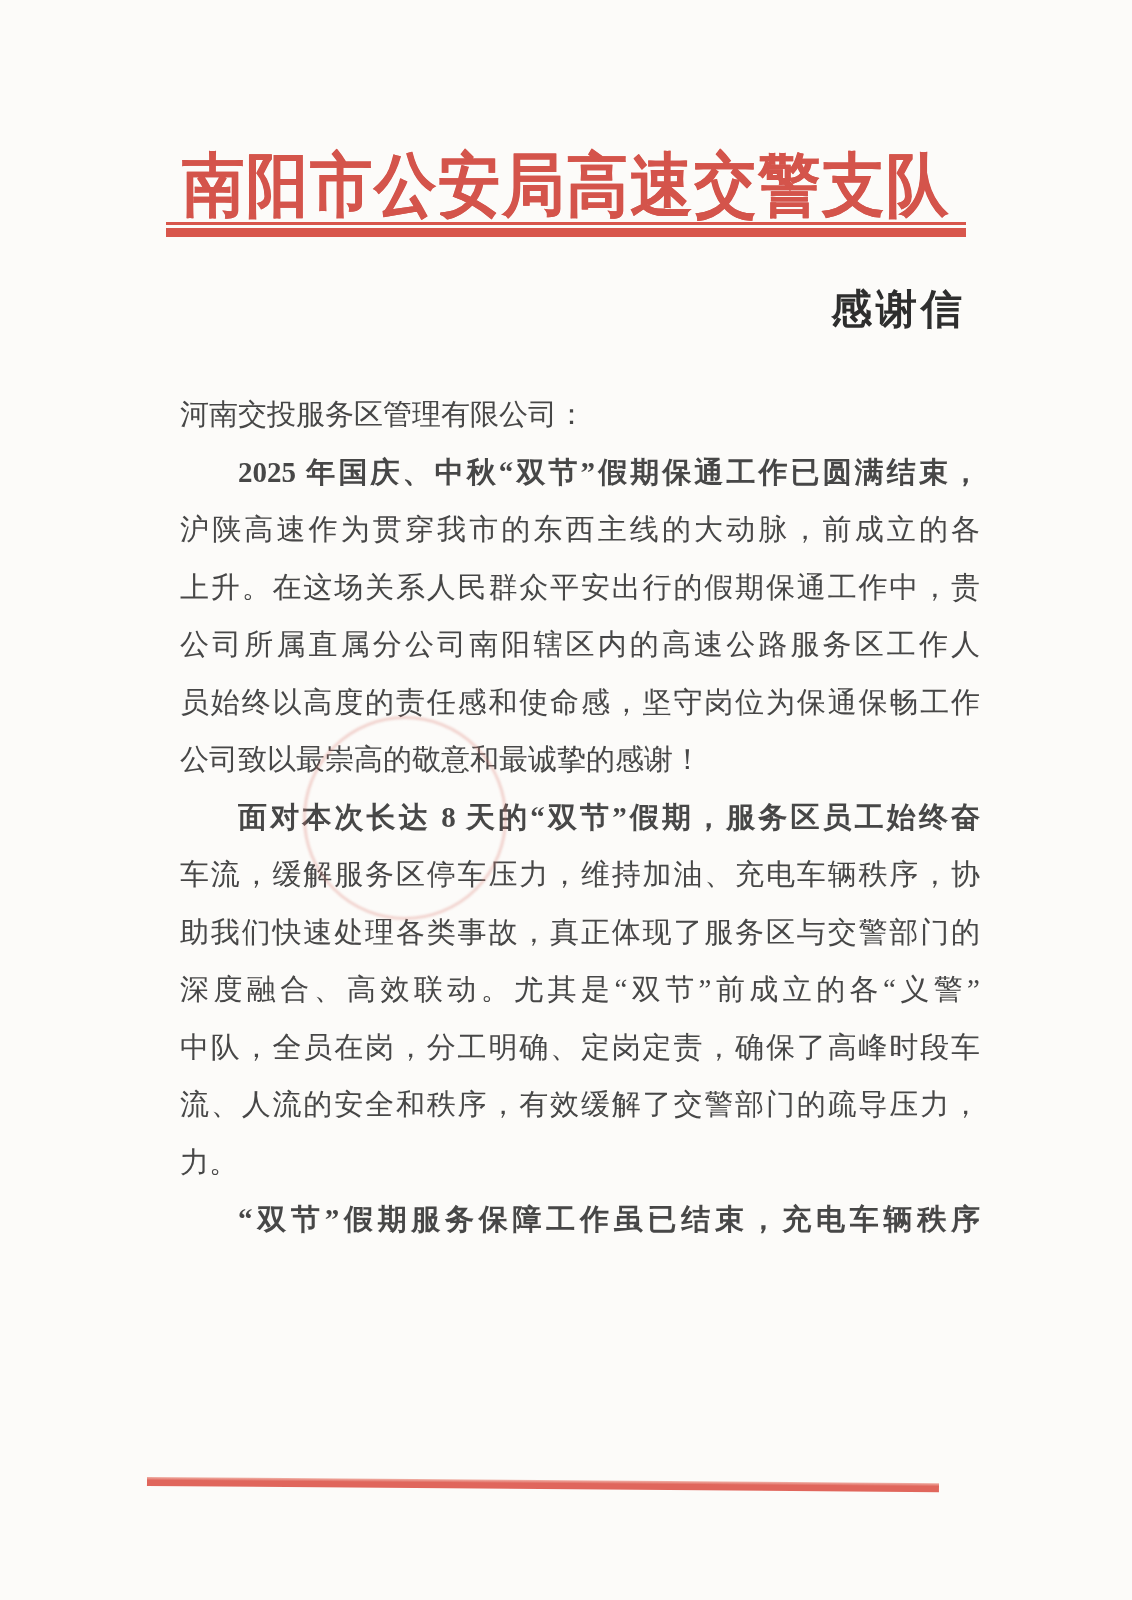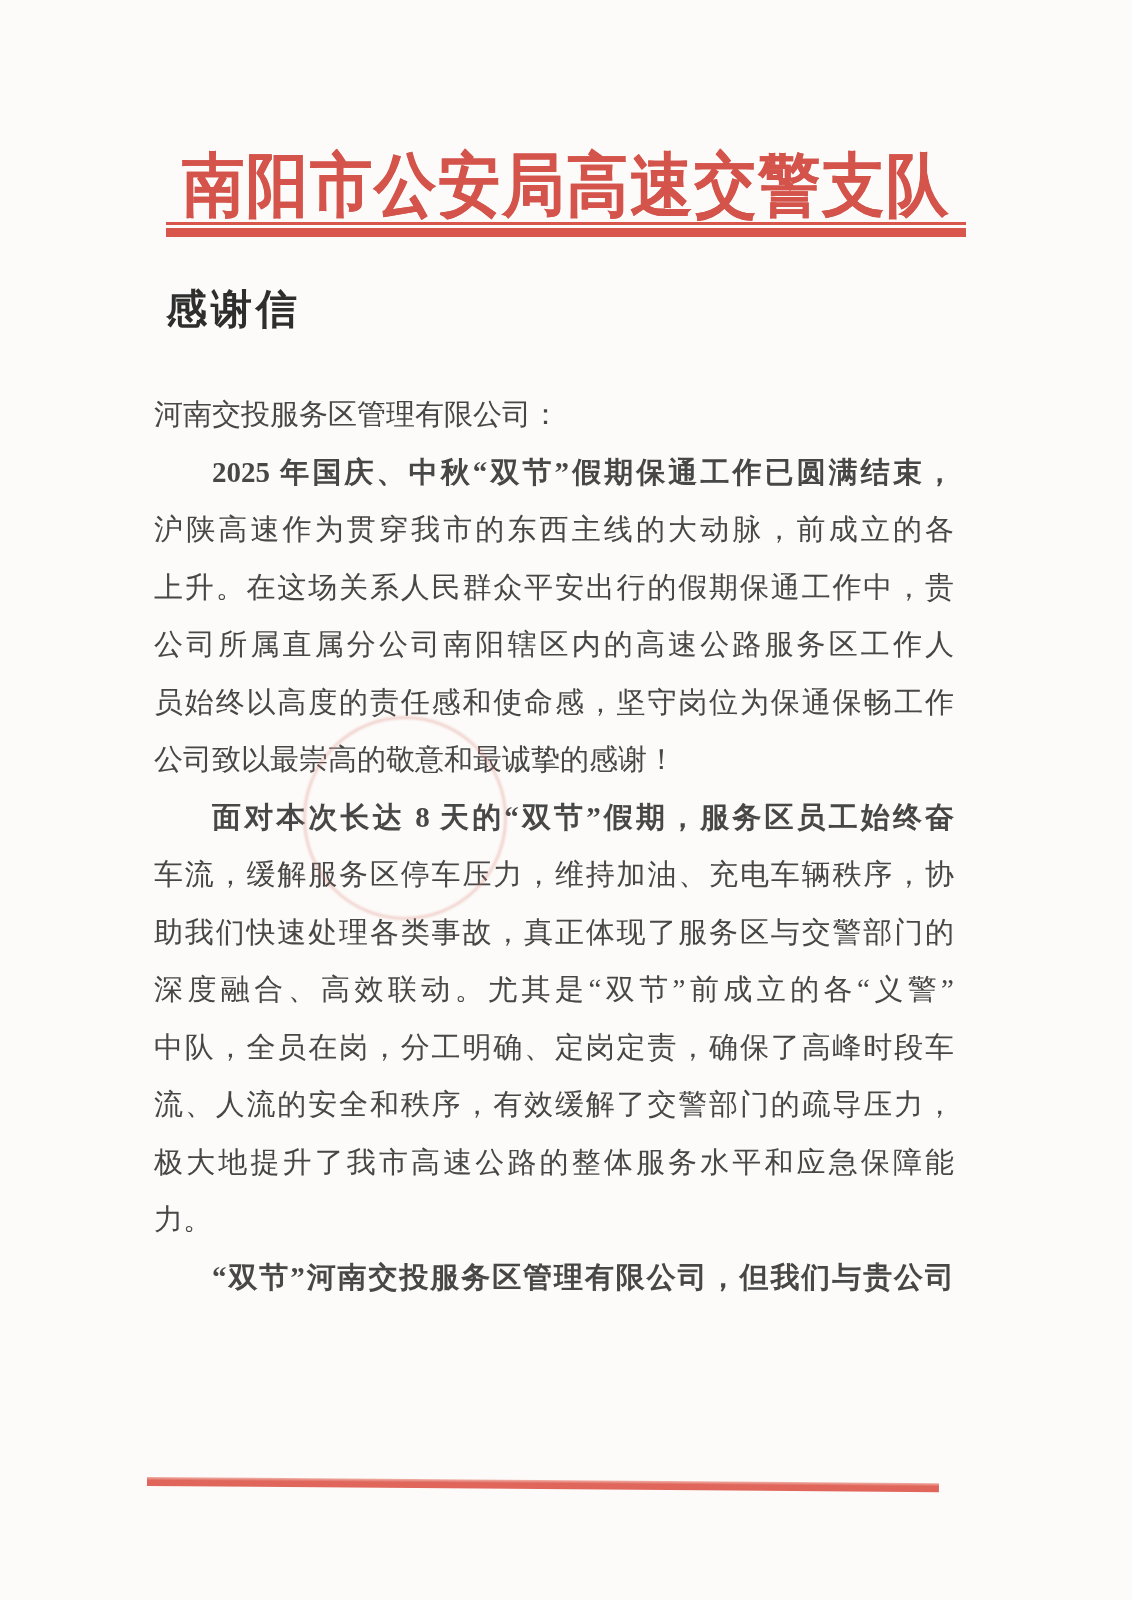--- a/index.html
+++ b/index.html
@@ -39,30 +39,30 @@
   }
   .rule { position: absolute; left: 166px; width: 800px; background: var(--rule_red); }
   .rule.thin  { top: 222px; height: 2.5px; }
   .rule.thick { top: 228px; height: 9px; }
   .title {
     position: absolute;
     top: 282px;
     left: 166px;
     width: 800px;
     margin: 0;
-    text-align: left;
+    text-align: right;
     font-size: 41px;
     font-weight: 900;
     color: var(--title_text);
     letter-spacing: 4px;
   }
   .body-block {
     position: absolute;
     top: 386px;
-    left: 154px;
+    left: 180px;
     width: 800px;
     font-size: 29px;
     color: var(--body_text);
   }
   .salutation, .bline {
     margin: 0;
     height: 57.5px;
     line-height: 57.5px;
     text-align: left;
   }
@@ -113,23 +113,22 @@
         <div class="bline just">上升。在这场关系人民群众平安出行的假期保通工作中，贵</div>
         <div class="bline just">公司所属直属分公司南阳辖区内的高速公路服务区工作人</div>
         <div class="bline just">员始终以高度的责任感和使命感，坚守岗位为保通保畅工作</div>
         <div class="bline">公司致以最崇高的敬意和最诚挚的感谢！</div>
         <div class="bline indent just">面对本次长达 8 天的“双节”假期，服务区员工始终奋</div>
         <div class="bline just">车流，缓解服务区停车压力，维持加油、充电车辆秩序，协</div>
         <div class="bline just">助我们快速处理各类事故，真正体现了服务区与交警部门的</div>
         <div class="bline just">深度融合、高效联动。尤其是“双节”前成立的各“义警”</div>
         <div class="bline just">中队，全员在岗，分工明确、定岗定责，确保了高峰时段车</div>
         <div class="bline just">流、人流的安全和秩序，有效缓解了交警部门的疏导压力，</div>
-        <div class="bline just">极大地提升了我市高速公路的整体服务水平和应急保障能</div>
         <div class="bline">力。</div>
-        <div class="bline indent just">“双节”河南交投服务区管理有限公司，但我们与贵公司</div>
+        <div class="bline indent just">“双节”假期服务保障工作虽已结束，充电车辆秩序</div>
       </div>
   </div>
 
   <div class="stamp-circle"></div>
 
   <div class="footer-rule"></div>
 
 </div>
 
 </body></html>

